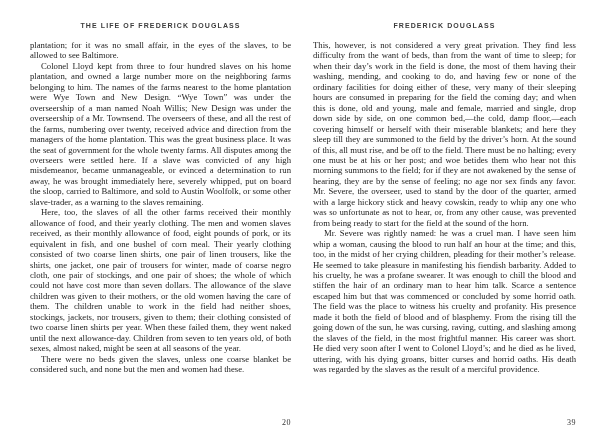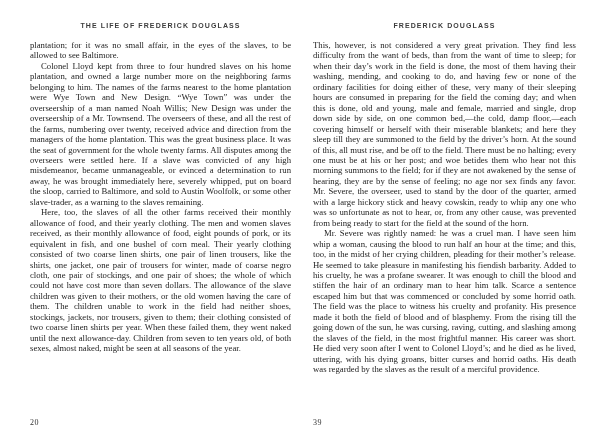--- a/index.html
+++ b/index.html
@@ -40,37 +40,38 @@
     color: #242424;
     text-align: justify;
   }
   .page-body p { text-indent: 11px; }
   .page-body p.no-indent { text-indent: 0; }
   .page-number {
     position: absolute;
     top: 396px;
     left: 0;
     width: 100%;
-    text-align: left;
+    text-align: right;
     font-size: 8px;
     color: #333333;
     letter-spacing: 0.5px;
   }
 </style>
 </head>
 <body>
 
 <div class="spread">
 
   <div class="page page-left">
     <div class="running-header">THE LIFE OF FREDERICK DOUGLASS</div>
     <div class="page-body">
       <p class="no-indent">plantation; for it was no small affair, in the eyes of the slaves, to be allowed to see Baltimore.</p>
       <p>Colonel Lloyd kept from three to four hundred slaves on his home plantation, and owned a large number more on the neighboring farms belonging to him. The names of the farms nearest to the home plantation were Wye Town and New Design. “Wye Town” was under the overseership of a man named Noah Willis; New Design was under the overseership of a Mr. Townsend. The overseers of these, and all the rest of the farms, numbering over twenty, received advice and direction from the managers of the home plantation. This was the great business place. It was the seat of government for the whole twenty farms. All disputes among the overseers were settled here. If a slave was convicted of any high misdemeanor, became unmanageable, or evinced a determination to run away, he was brought immediately here, severely whipped, put on board the sloop, carried to Baltimore, and sold to Austin Woolfolk, or some other slave-trader, as a warning to the slaves remaining.</p>
       <p>Here, too, the slaves of all the other farms received their monthly allowance of food, and their yearly clothing. The men and women slaves received, as their monthly allowance of food, eight pounds of pork, or its equivalent in fish, and one bushel of corn meal. Their yearly clothing consisted of two coarse linen shirts, one pair of linen trousers, like the shirts, one jacket, one pair of trousers for winter, made of coarse negro cloth, one pair of stockings, and one pair of shoes; the whole of which could not have cost more than seven dollars. The allowance of the slave children was given to their mothers, or the old women having the care of them. The children unable to work in the field had neither shoes, stockings, jackets, nor trousers, given to them; their clothing consisted of two coarse linen shirts per year. When these failed them, they went naked until the next allowance-day. Children from seven to ten years old, of both sexes, almost naked, might be seen at all seasons of the year.</p>
+      <p>There were no beds given the slaves, unless one coarse blanket be considered such, and none but the men and women had these.</p>
     </div>
     <div class="page-number">20</div>
   </div>
 
   <div class="page page-right">
     <div class="running-header">FREDERICK DOUGLASS</div>
     <div class="page-body">
       <p class="no-indent">This, however, is not considered a very great privation. They find less difficulty from the want of beds, than from the want of time to sleep; for when their day’s work in the field is done, the most of them having their washing, mending, and cooking to do, and having few or none of the ordinary facilities for doing either of these, very many of their sleeping hours are consumed in preparing for the field the coming day; and when this is done, old and young, male and female, married and single, drop down side by side, on one common bed,—the cold, damp floor,—each covering himself or herself with their miserable blankets; and here they sleep till they are summoned to the field by the driver’s horn. At the sound of this, all must rise, and be off to the field. There must be no halting; every one must be at his or her post; and woe betides them who hear not this morning summons to the field; for if they are not awakened by the sense of hearing, they are by the sense of feeling; no age nor sex finds any favor. Mr. Severe, the overseer, used to stand by the door of the quarter, armed with a large hickory stick and heavy cowskin, ready to whip any one who was so unfortunate as not to hear, or, from any other cause, was prevented from being ready to start for the field at the sound of the horn.</p>
       <p>Mr. Severe was rightly named: he was a cruel man. I have seen him whip a woman, causing the blood to run half an hour at the time; and this, too, in the midst of her crying children, pleading for their mother’s release. He seemed to take pleasure in manifesting his fiendish barbarity. Added to his cruelty, he was a profane swearer. It was enough to chill the blood and stiffen the hair of an ordinary man to hear him talk. Scarce a sentence escaped him but that was commenced or concluded by some horrid oath. The field was the place to witness his cruelty and profanity. His presence made it both the field of blood and of blasphemy. From the rising till the going down of the sun, he was cursing, raving, cutting, and slashing among the slaves of the field, in the most frightful manner. His career was short. He died very soon after I went to Colonel Lloyd’s; and he died as he lived, uttering, with his dying groans, bitter curses and horrid oaths. His death was regarded by the slaves as the result of a merciful providence.</p>
     </div>

